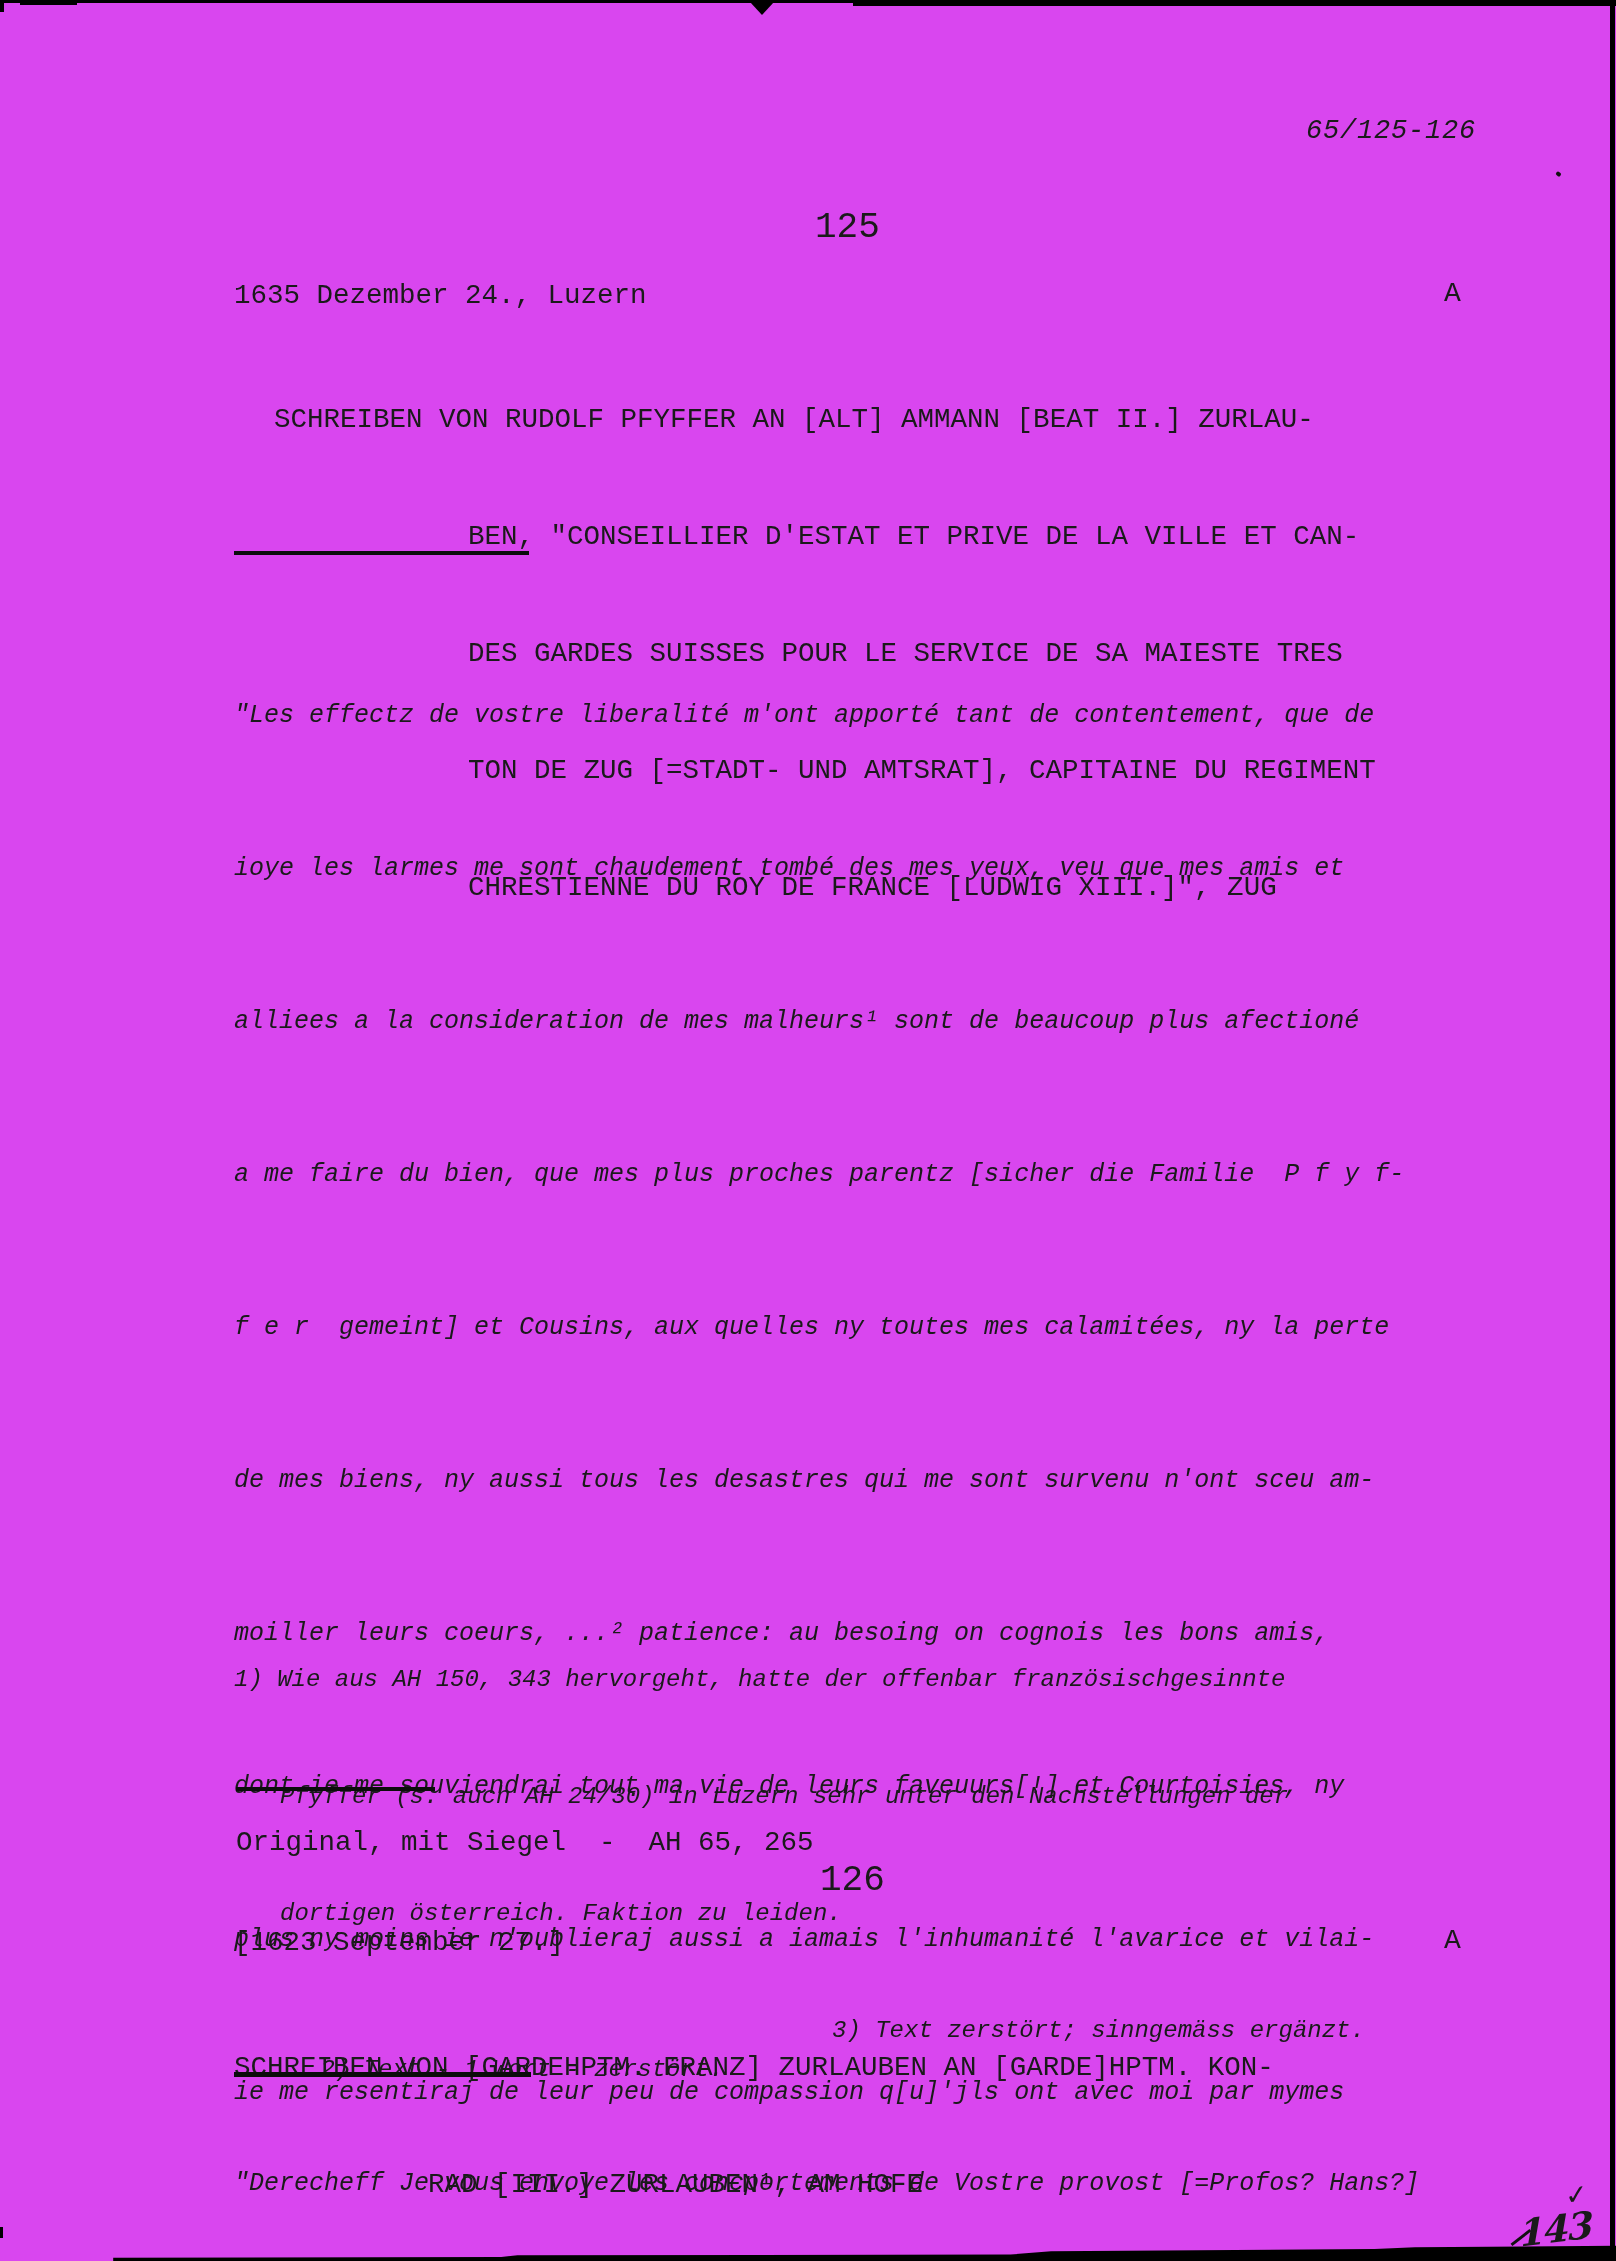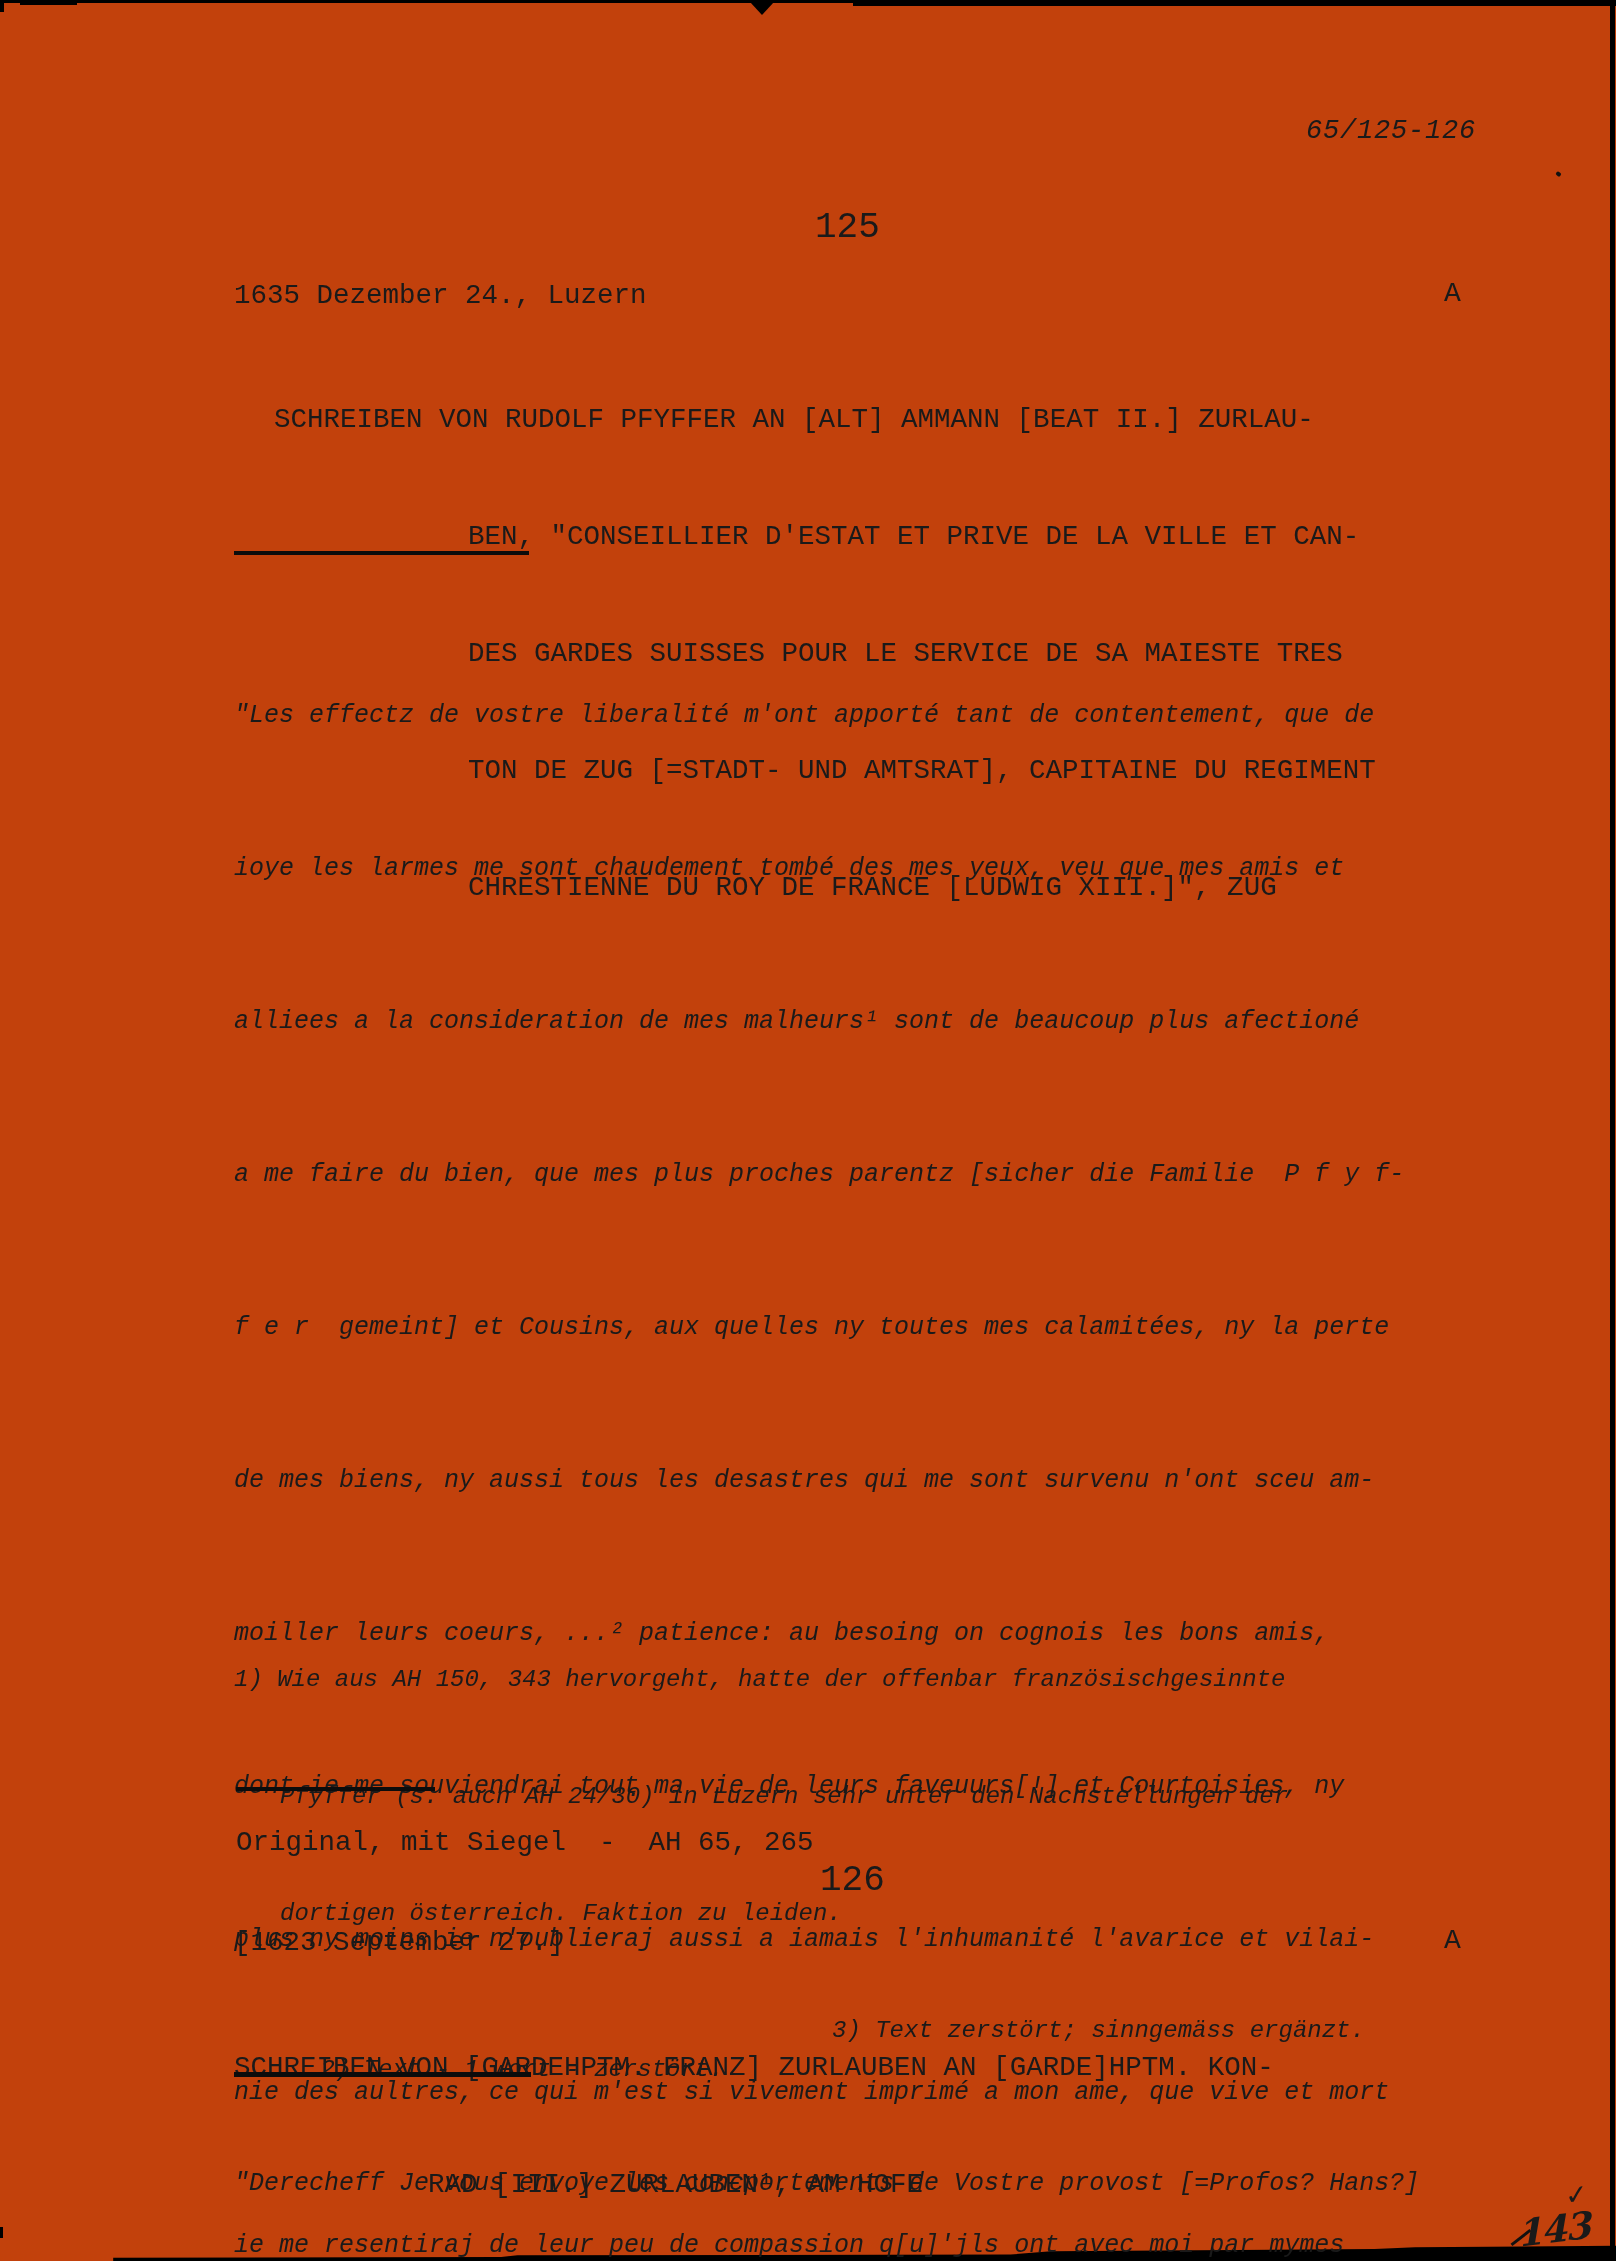--- a/index.html
+++ b/index.html
@@ -1,18 +1,18 @@
 <!DOCTYPE html>
 <html style="font-size:13px"><head>
 <meta charset="utf-8">
 <style>
   html,body{margin:0;padding:0;background:#777;}
   .page{
     position:relative;width:1617px;height:2261px;
-    background:#c2410c;overflow:hidden;color:#1a1a1a;
+    background:#d946ef;overflow:hidden;color:#1a1a1a;
   }
   .mono{font-family:"Liberation Mono","DejaVu Sans Mono",monospace;white-space:pre;}
   .it{font-style:italic;}
 
   
   .top-edge{position:absolute;left:0;top:0;width:1617px;height:3.2px;background:#000;}
   .top-edge-thick{position:absolute;left:853px;top:0;width:764px;height:5.7px;background:#000;}
   .top-edge-thick2{position:absolute;left:20px;top:0;width:57px;height:4.9px;background:#000;}
   .top-notch{position:absolute;left:750px;top:2.4px;width:0;height:0;
     border-left:12px solid transparent;border-right:12px solid transparent;border-top:13.7px solid #000;}
@@ -89,21 +89,20 @@
   <div class="quote-block mono it">
     <div>"Les effectz de vostre liberalité m'ont apporté tant de contentement, que de</div>
     <div>ioye les larmes me sont chaudement tombé des mes yeux, veu que mes amis et</div>
     <div>alliees a la consideration de mes malheurs¹ sont de beaucoup plus afectioné</div>
     <div>a me faire du bien, que mes plus proches parentz [sicher die Familie  P f y f-</div>
     <div>f e r  gemeint] et Cousins, aux quelles ny toutes mes calamitées, ny la perte</div>
     <div>de mes biens, ny aussi tous les desastres qui me sont survenu n'ont sceu am-</div>
     <div>moiller leurs coeurs, ...² patience: au besoing on cognois les bons amis,</div>
     <div>dont ie me souviendrai tout ma vie de leurs faveuurs[!] et Courtoisies, ny</div>
     <div>plus ny moins ie n'oublieraj aussi a iamais l'inhumanité l'avarice et vilai-</div>
-    <div>nie des aultres, ce qui m'est si vivement imprimé a mon ame, que vive et mort</div>
     <div>ie me resentiraj de leur peu de compassion q[u]'jls ont avec moi par mymes</div>
     
     
     
     
     
     
     
     
   </div>

